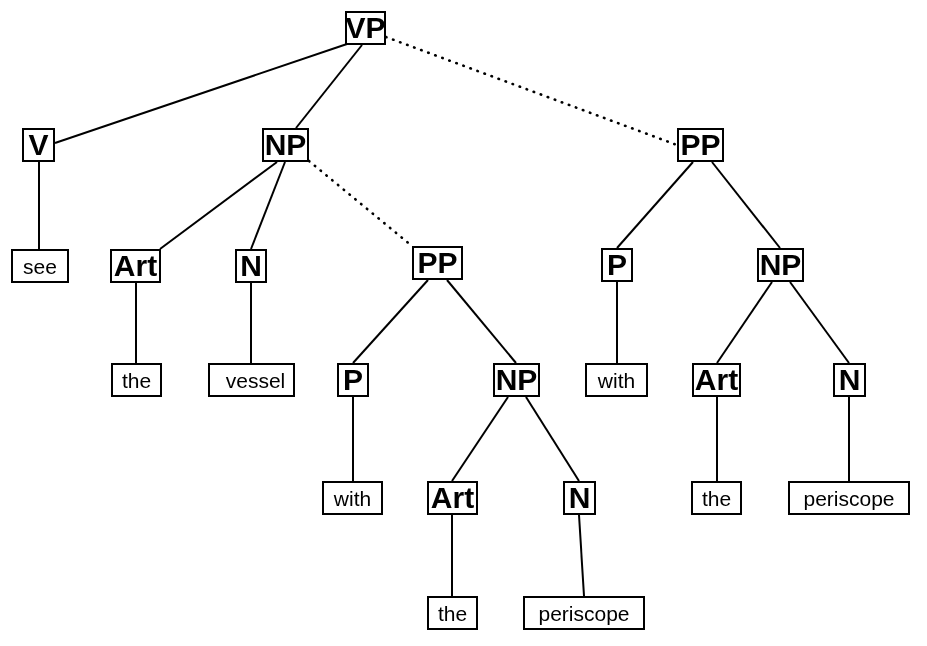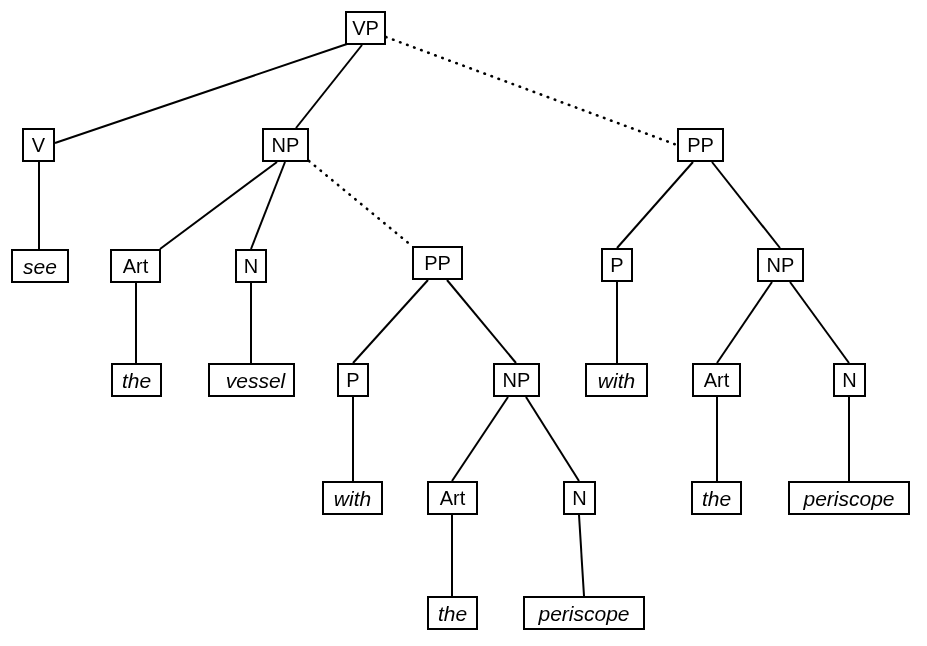--- a/index.html
+++ b/index.html
@@ -29,27 +29,26 @@
     border: 2px solid #000000;
     background: #ffffff;
     display: flex;
     align-items: center;
     justify-content: center;
     line-height: 1;
     color: #000000;
     white-space: nowrap;
   }
   .node.cat {
-    font-size: 20px;
+    font-size: 30px;
     font-style: normal;
-    font-weight: 400;
+    font-weight: 700;
   }
   .node.term {
     font-size: 21px;
-    font-style: italic;
     font-weight: 400;
     font-family: "Liberation Sans", sans-serif;
   }
 </style>
 </head>
 <body>
 
 <div id="tree-canvas">
   <svg id="edge-layer" width="927" height="646" viewBox="0 0 927 646">
       <line x1="347" y1="44" x2="55" y2="143" stroke="#000000" stroke-width="2"></line>

